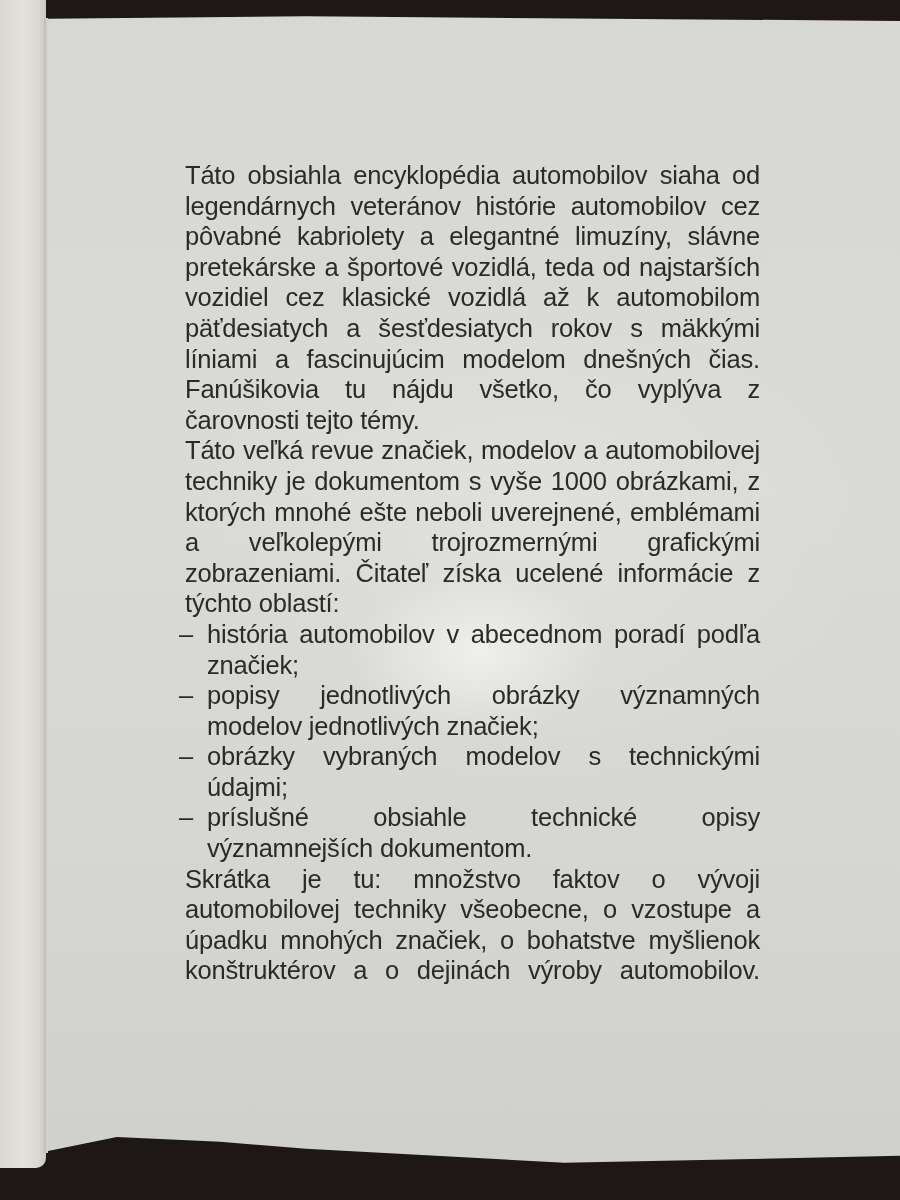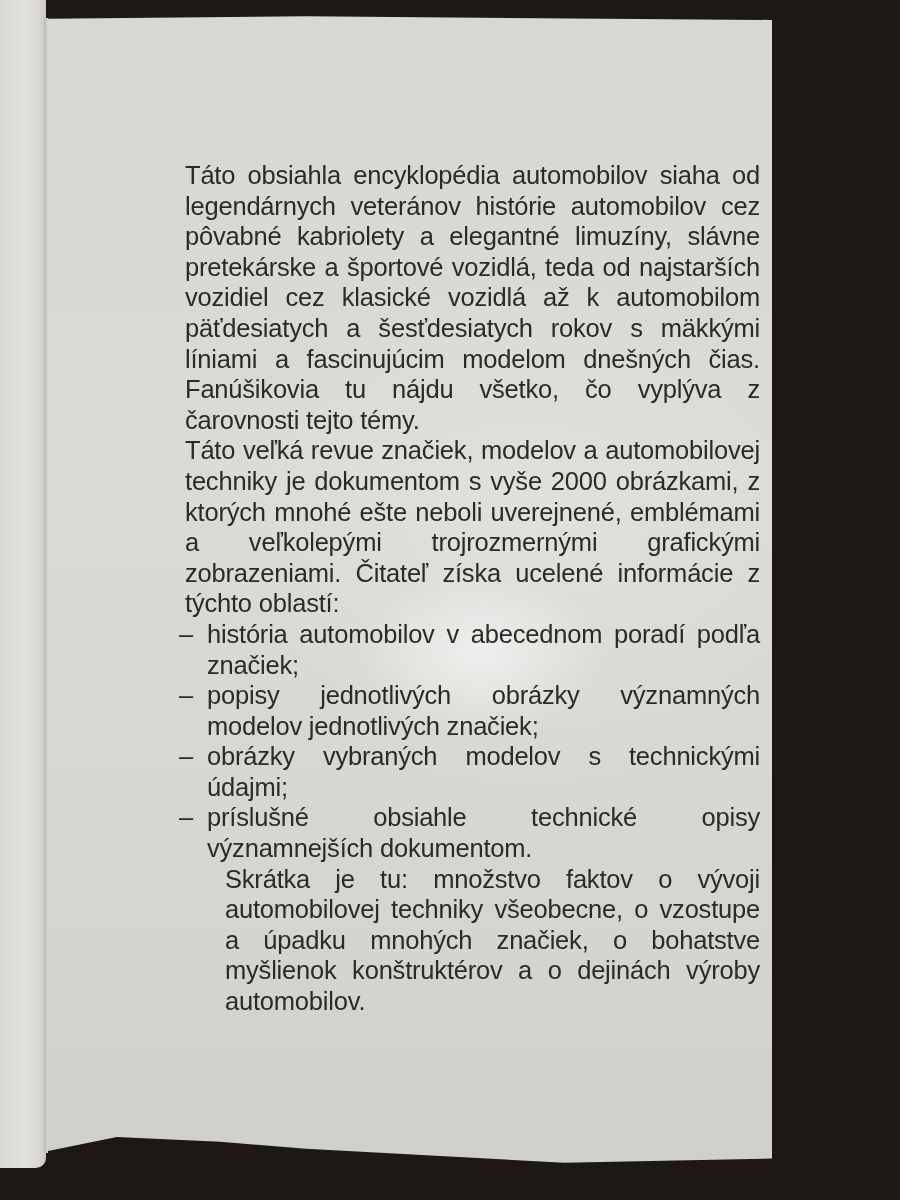--- a/index.html
+++ b/index.html
@@ -5,21 +5,21 @@
     html, body {
       margin: 0;
       padding: 0;
       width: 900px;
       height: 1200px;
       overflow: hidden;
       background: #1d1815;
     }
     .scene {
       position: relative;
-      width: 772px;
+      width: 900px;
       height: 1200px;
       background: #1d1815;
       overflow: hidden;
     }
     
     .left-page {
       position: absolute;
       left: -6px;
       top: 0;
       width: 52px;
@@ -77,21 +77,20 @@
       text-align-last: left;
     }
     .bullet-dash {
       position: absolute;
       left: -6px;
       top: 0;
     }
     .para-last {
       text-align: justify;
       text-align-last: justify;
-      margin-left: 40px;
     }
     .watermark {
       position: absolute;
       left: 702px;
       top: 1205px;
       font-family: "Liberation Sans", sans-serif;
       font-size: 30px;
       font-weight: bold;
       color: rgba(160,160,160,0.55);
       -webkit-text-stroke: 1px rgba(110,110,110,0.6);
@@ -102,21 +101,21 @@
 </head>
 <body>
 
 <div class="scene">
   <div class="left-page"></div>
   <div class="page"></div>
   <div class="gutter"></div>
 
   <div class="text-block">
     <p class="para">Táto obsiahla encyklopédia automobilov siaha od legendárnych veteránov histórie automobilov cez pôvabné kabriolety a elegantné limuzíny, slávne pretekárske a športové vozidlá, teda od najstarších vozidiel cez klasické vozidlá až k automobilom päťdesiatych a šesťdesiatych rokov s mäkkými líniami a fascinujúcim modelom dnešných čias. Fanúšikovia tu nájdu všetko, čo vyplýva z čarovnosti tejto témy.</p>
-    <p class="para">Táto veľká revue značiek, modelov a automobilovej techniky je dokumentom s vyše 2000 obrázkami, z ktorých mnohé ešte neboli uverejnené, emblémami a veľkolepými trojrozmernými grafickými zobrazeniami. Čitateľ získa ucelené informácie z týchto oblastí:</p>
+    <p class="para">Táto veľká revue značiek, modelov a automobilovej techniky je dokumentom s vyše 1000 obrázkami, z ktorých mnohé ešte neboli uverejnené, emblémami a veľkolepými trojrozmernými grafickými zobrazeniami. Čitateľ získa ucelené informácie z týchto oblastí:</p>
     <ul class="bullet-list">
       <li class="bullet-item">
         <span class="bullet-dash">–</span>
         <span>história automobilov v abecednom poradí podľa značiek;</span>
       </li>
       <li class="bullet-item">
         <span class="bullet-dash">–</span>
         <span>popisy jednotlivých obrázky významných modelov jednotlivých značiek;</span>
       </li>
       <li class="bullet-item">

